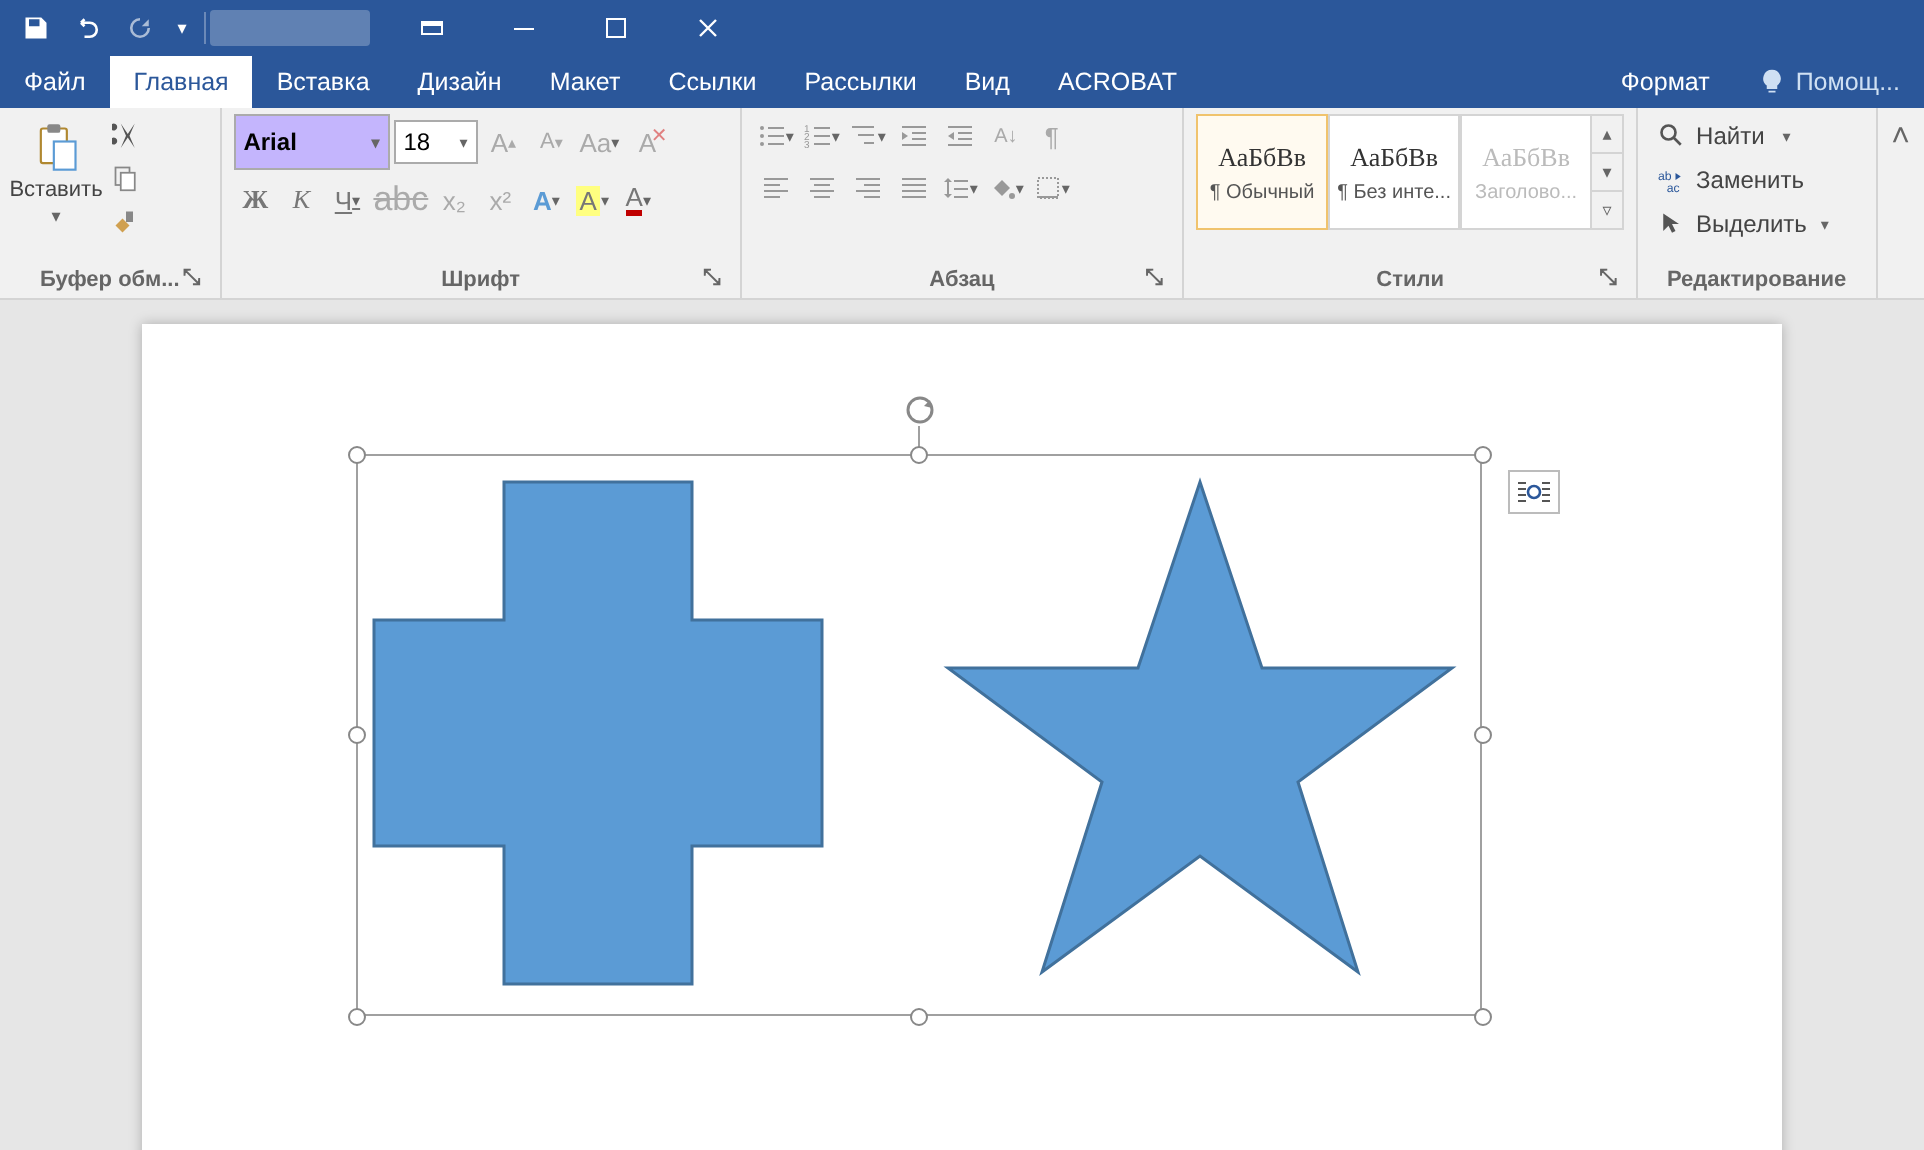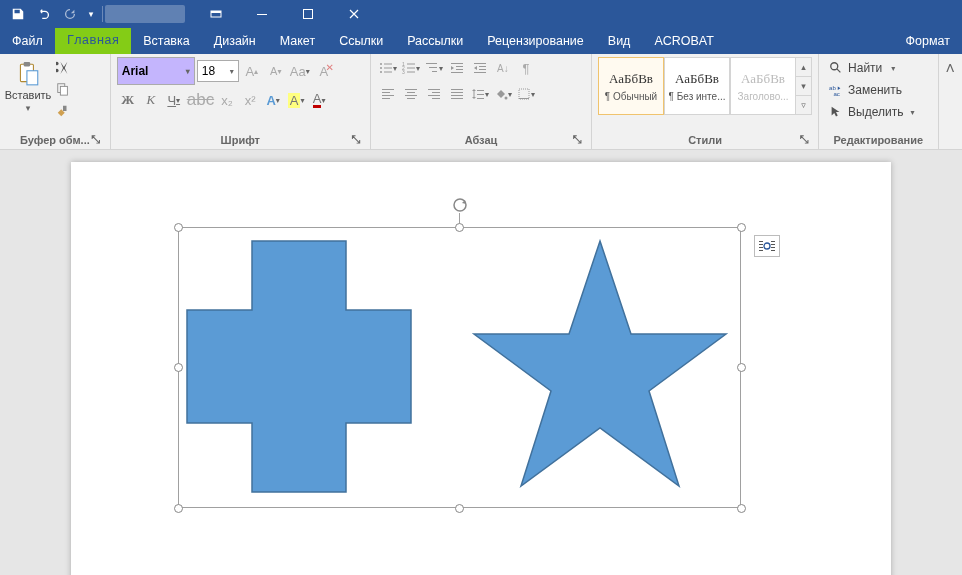--- a/index.html
+++ b/index.html
@@ -12,21 +12,21 @@
   .qat .sep { width:1px; height:16px; background:rgba(255,255,255,0.3); margin:0 2px;}
   .title-text { flex: 1; text-align: center; }
   .winbtns { display: flex; }
   .winbtns .wb { width: 46px; height: 28px; display: flex; align-items: center; justify-content: center; }
   .login-placeholder { width:80px; height:18px; background:rgba(255,255,255,0.25); border-radius:2px; margin-right:8px;}
 
   
   .tabs { height: 26px; background: #2b579a; display: flex; align-items: stretch; color: #fff; font-size: 12.5px; }
   .tab { padding: 0 12px; display: flex; align-items: center; cursor: default; }
   .tab.file { background: #2b579a; }
-  .tab.active { background: #84cc16; color: #2b579a; font-family: Liberation Mono, monospace; }
+  .tab.active { background: #ffffff; color: #2b579a; }
   .tab.contextual { background: #2b579a; }
   .tab-spacer { flex: 1; }
   .tell-me { display:flex; align-items:center; gap:5px; padding:0 12px; color:#cfe0f3; }
 
   
   .ribbon { height: 96px; background: #f1f1f1; border-bottom: 1px solid #d4d4d4; display: flex; }
   .group { border-right: 1px solid #d4d4d4; padding: 3px 6px 0 6px; display: flex; flex-direction: column; }
   .group-body { flex: 1; display: flex; align-items: flex-start; }
   .group-label { height: 18px; font-size: 11px; color: #666; text-align: center; display:flex; align-items:center; justify-content:center; position:relative;font-weight:bold;}
   .group-label .launcher { position:absolute; right:2px; top:2px; width:12px; height:12px; display:flex; align-items:center; justify-content:center;}
@@ -136,25 +136,30 @@
 </div>
 
 <div class="tabs">
   <div class="tab file">Файл</div>
   <div class="tab active">Главная</div>
   <div class="tab">Вставка</div>
   <div class="tab">Дизайн</div>
   <div class="tab">Макет</div>
   <div class="tab">Ссылки</div>
   <div class="tab">Рассылки</div>
-  <div class="tab">Рецензирование</div>
   <div class="tab">Вид</div>
   <div class="tab">ACROBAT</div>
   <div class="tab-spacer"></div>
   <div class="tab contextual">Формат</div>
+  <div class="tell-me">
+    <svg width="14" height="14" viewBox="0 0 16 16">
+        <path fill="#cfe0f3" d="M8 1a5 5 0 0 0-3 9v2h6v-2a5 5 0 0 0-3-9zM6 13h4v1H6z"></path>
+      </svg>
+    <span>Помощ...</span>
+  </div>
 </div>
 
 <div class="ribbon">
 
   <div class="group" style="width:113px">
     <div class="group-body">
       <div class="paste-big">
         <svg viewBox="0 0 24 24">
             <rect x="5" y="3" width="12" height="16" rx="1" fill="#fff" stroke="#b08830"></rect>
             <rect x="8" y="1" width="6" height="4" rx="1" fill="#888"></rect>

